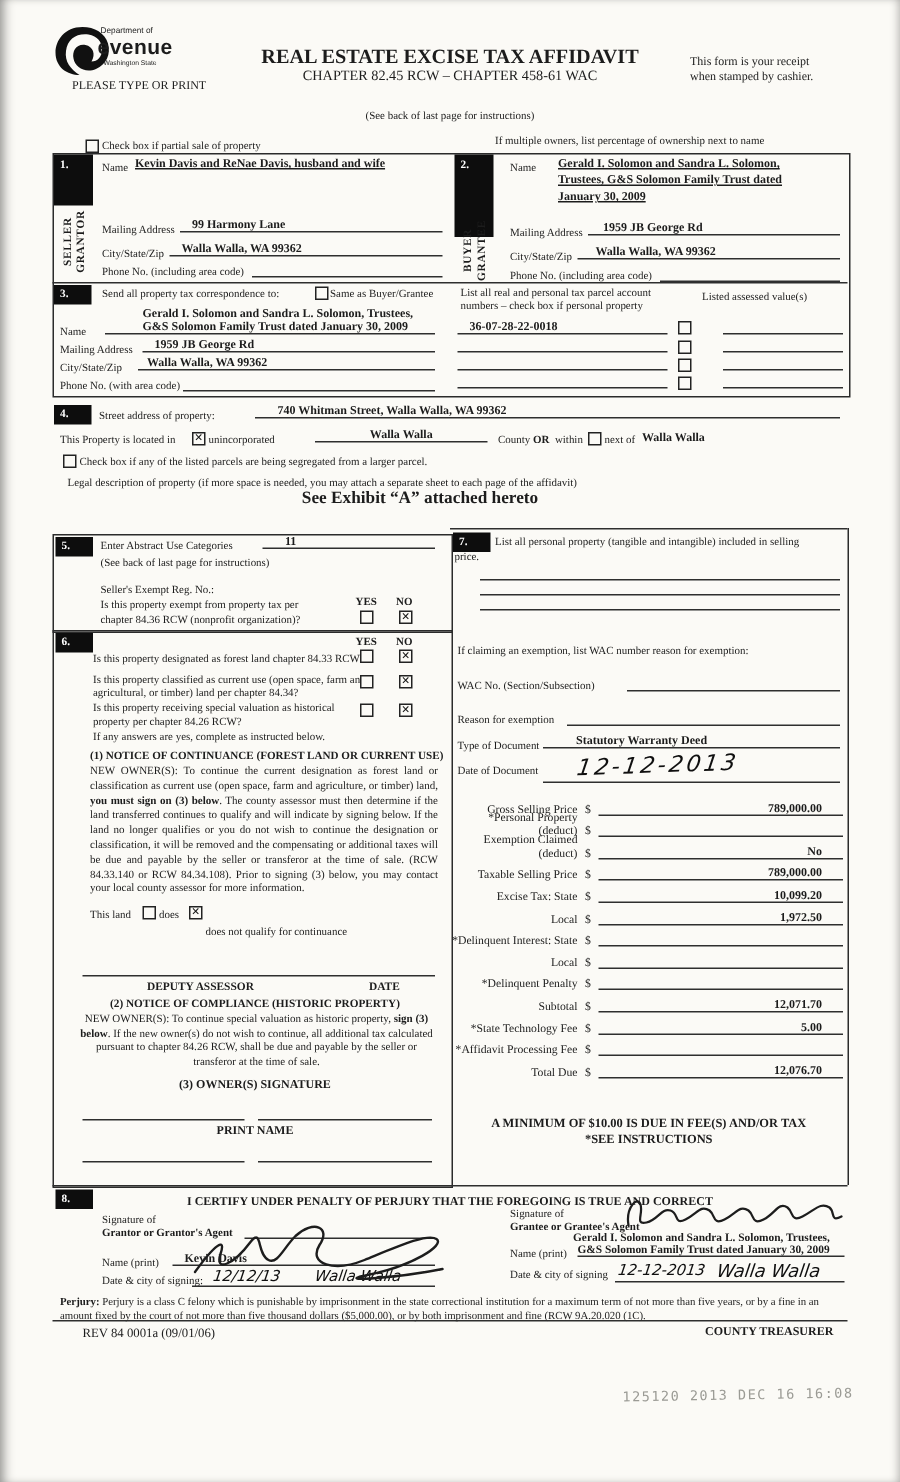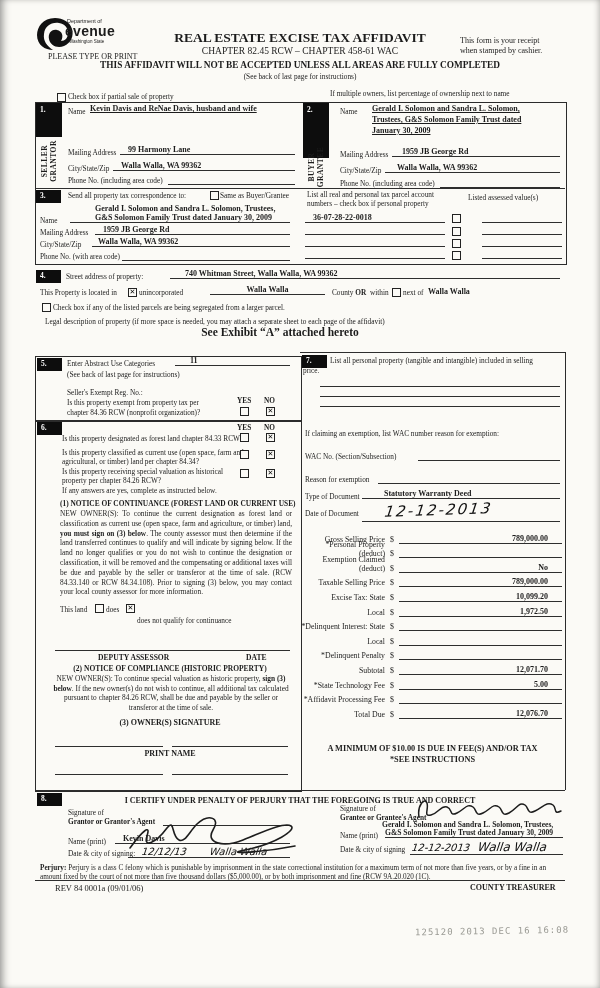--- a/index.html
+++ b/index.html
@@ -41,21 +41,20 @@
   </div>
 
   <div class="abs lbl" style="left:48px;top:52px;font-size:8px;">PLEASE TYPE OR PRINT</div>
 
   <div class="abs b c" style="left:150px;top:30px;width:300px;font-size:13.5px;">REAL ESTATE EXCISE TAX AFFIDAVIT</div>
   <div class="abs c" style="left:150px;top:46px;width:300px;font-size:9.5px;">CHAPTER 82.45 RCW – CHAPTER 458-61 WAC</div>
 
   <div class="abs" style="left:460px;top:36px;font-size:8px;">This form is your receipt</div>
   <div class="abs" style="left:460px;top:46px;font-size:8px;">when stamped by cashier.</div>
 
-  <div class="abs b c" style="left:20px;top:60px;width:560px;font-size:9.3px;">THIS AFFIDAVIT WILL NOT BE ACCEPTED UNLESS ALL AREAS ARE FULLY COMPLETED</div>
   <div class="abs c" style="left:20px;top:72px;width:560px;font-size:7.3px;">(See back of last page for instructions)</div>
 
   <div class="cb" style="left:57px;top:93px;"></div>
   <div class="abs lbl" style="left:68px;top:92px;">Check box if partial sale of property</div>
   <div class="abs lbl" style="left:330px;top:89px;">If multiple owners, list percentage of ownership next to name</div>
 
   <div class="box" style="left:35px;top:102px;width:530px;height:161px;"></div>
   <div class="ln" style="left:35px;top:188px;width:530px;"></div>
 
   <div class="secno" style="left:36px;top:103px;width:26px;height:34px;padding-top:2px;">1.</div>

